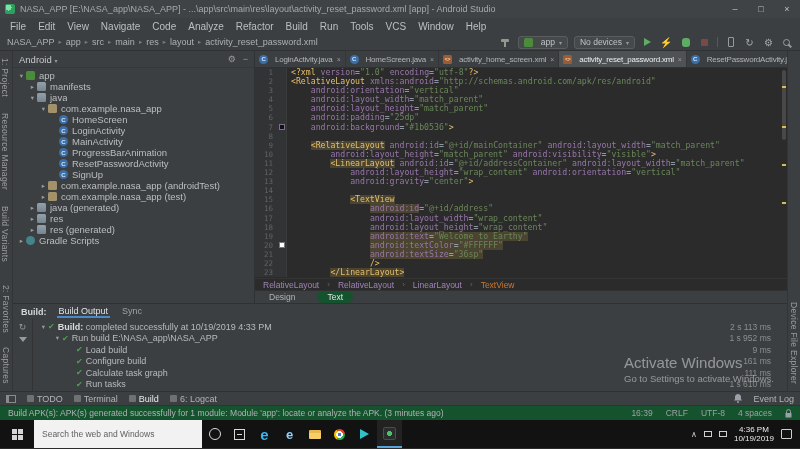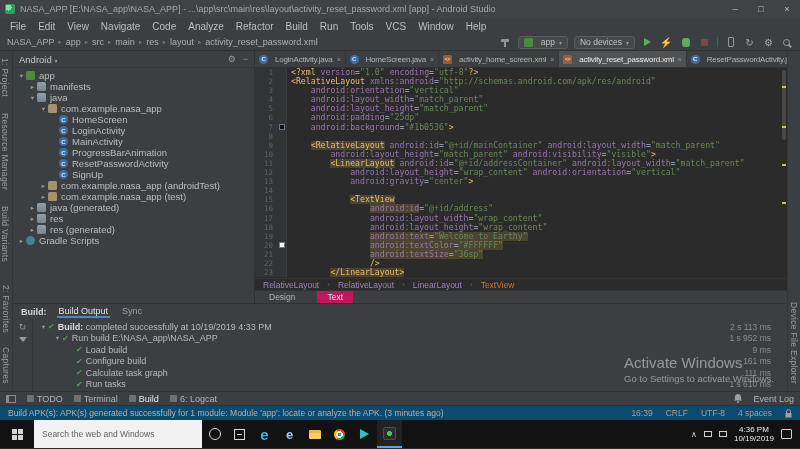--- a/index.html
+++ b/index.html
@@ -82,21 +82,21 @@
 .hl{background:#4a4430}
 .emarks{position:absolute;right:0;top:0;width:6px;height:100%}
 .ethumb{position:absolute;right:1px;top:2px;width:4px;height:70px;background:rgba(255,255,255,.14);border-radius:2px}
 .emark{position:absolute;right:1px;width:4px;height:2px;background:#d6bf55}
 .xbc{height:12px;display:flex;align-items:center;background:#2b2b2b;border-top:1px solid #343434;padding-left:8px;font-size:8.5px;gap:8px;flex:0 0 auto}
 .bitem{color:#9f85b5}
 .bitem.last{color:#cc7832}
 .bsep{color:#666;font-size:8px}
 .vtabs{height:13px;background:#3c3f41;border-top:1px solid #2f3133;display:flex;align-items:center;padding-left:4px;gap:12px;flex:0 0 auto}
 .vtab2{font-size:8.5px;padding:1px 10px;color:#b0b2b4}
-.vtab2.sel{background:#be185d;color:#e2e4e6;border-radius:0}
+.vtab2.sel{background:#14532d;color:#e2e4e6;border-radius:6px}
 
 
 .buildpanel{height:88px;background:#3c3f41;border-top:1px solid #2f3133;display:flex;flex-direction:column;flex:0 0 auto}
 .bhead{height:15px;display:flex;align-items:center;padding-left:8px;gap:10px;font-size:9px;flex:0 0 auto}
 .blabel{font-weight:bold;color:#d5d7d9}
 .btab{color:#9fa1a3;padding:0 2px}
 .btab.sel{color:#e0e2e4;border-bottom:2px solid #4a88c7}
 .bbody{flex:1;display:flex;min-height:0}
 .bstrip{width:20px;border-right:1px solid #333;display:flex;flex-direction:column;align-items:center;padding-top:3px;gap:5px;color:#9a9a9a;font-size:9px;flex:0 0 auto}
 .funnel{width:0;height:0;border-left:4px solid transparent;border-right:4px solid transparent;border-top:5px solid #9a9a9a}
@@ -109,21 +109,21 @@
 
 .bottombar{height:14px;background:#3c3f41;border-top:1px solid #2f3133;display:flex;align-items:center;padding:0 6px;font-size:9px;color:#b2b4b6;gap:11px;flex:0 0 auto}
 .wicon{width:10px;height:8px;border:1px solid #8a8a8a;border-left-width:3px;flex:none}
 .wtab{display:flex;align-items:center;gap:3px}
 .wti{width:7px;height:7px;background:#8a8a8a;border-radius:1px;display:inline-block;opacity:.65}
 .wtab.act{color:#e8eaec}
 .flex{flex:1}
 .eventlog{display:flex;align-items:flex-start;gap:11px}
 
 
-.statusbar{height:15px;background:#0c4a6e;border-top:1px solid #2f3133;display:flex;align-items:center;padding:0 8px;font-size:8.5px;color:#9fa1a3;gap:13px;flex:0 0 auto}
+.statusbar{height:15px;background:#14532d;border-top:1px solid #2f3133;display:flex;align-items:center;padding:0 8px;font-size:8.5px;color:#9fa1a3;gap:13px;flex:0 0 auto}
 .smsg{color:#b0b2b4;white-space:nowrap;overflow:hidden}
 
 
 .watermark{position:absolute;right:26px;bottom:64px;color:rgba(255,255,255,.45);font-size:15px;pointer-events:none}
 .wm2{font-size:9.5px;margin-top:2px}
 
 
 .taskbar{height:28px;background:#121212;display:flex;align-items:stretch;flex:0 0 auto}
 .startbtn{width:34px;display:flex;align-items:center;justify-content:center}
 .winlogo{width:11px;height:11px;display:grid;grid-template-columns:5px 5px;grid-template-rows:5px 5px;gap:1px}

